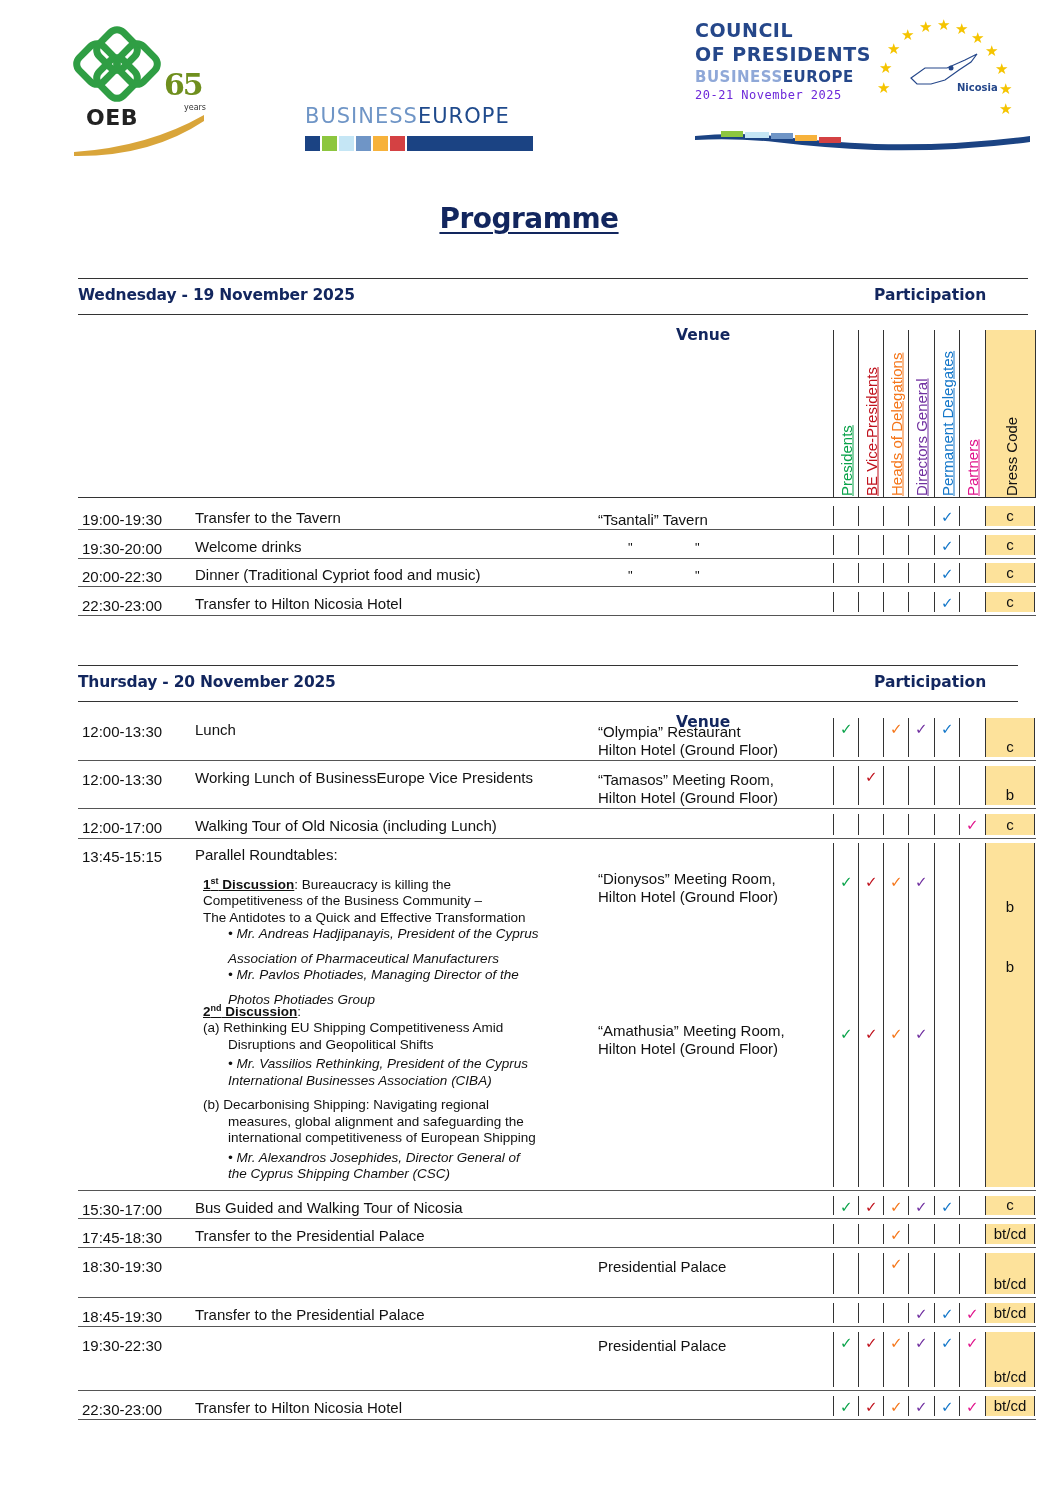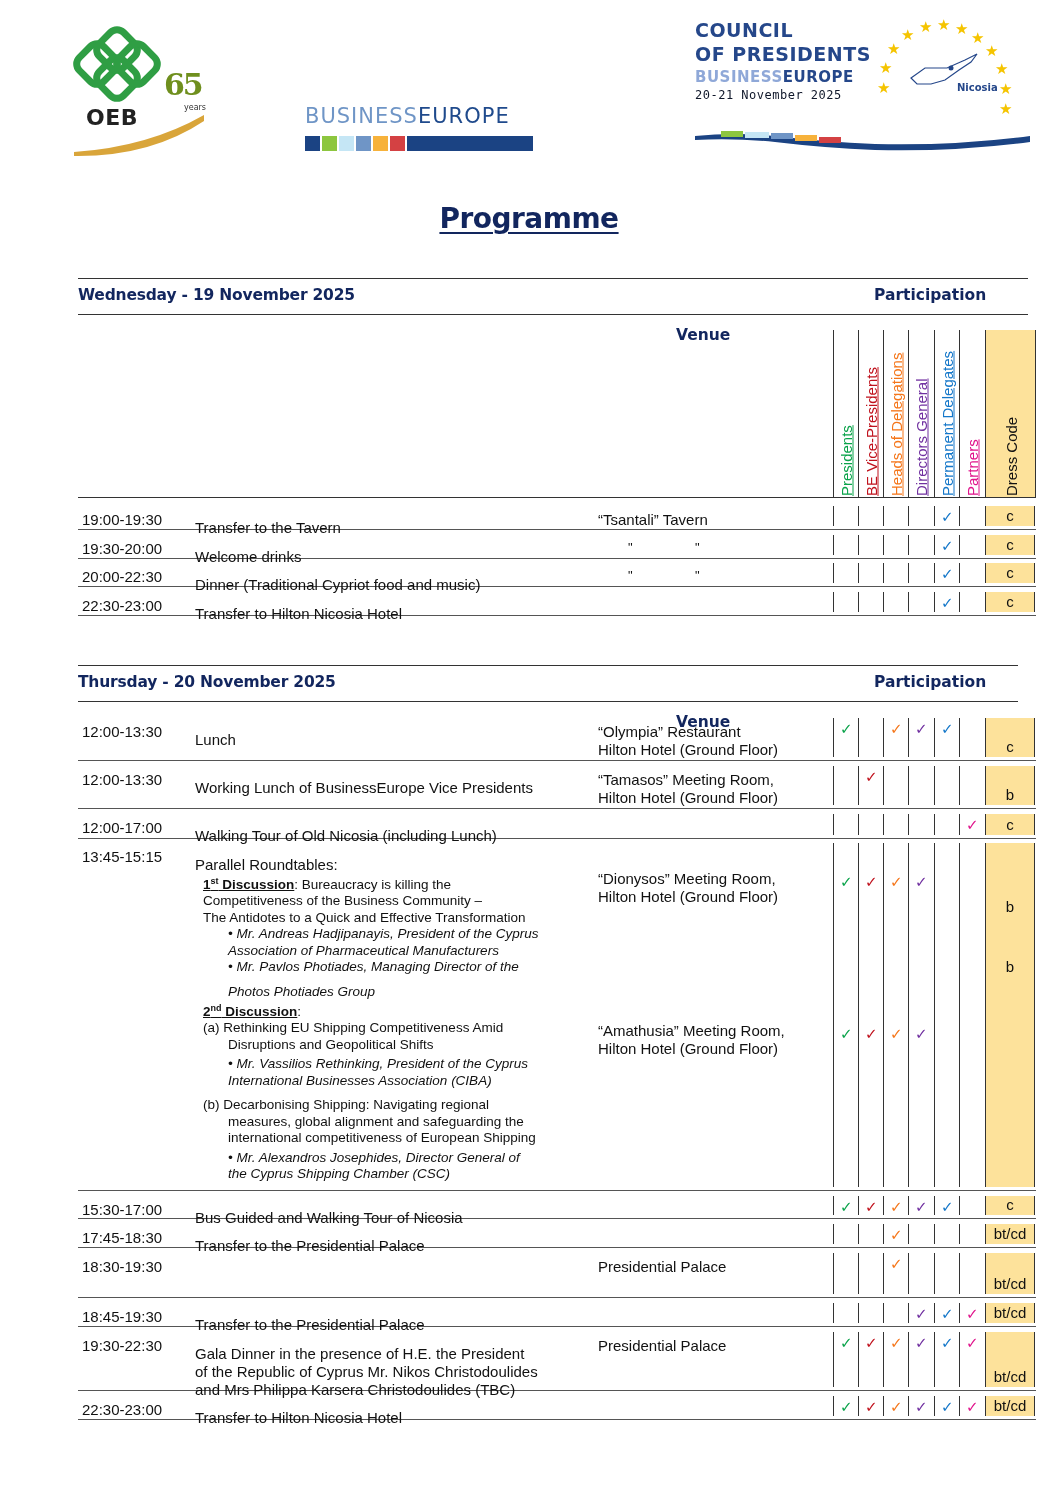--- a/index.html
+++ b/index.html
@@ -16,21 +16,21 @@
   .be-text { font: 21px "DejaVu Sans", sans-serif; letter-spacing: 1px; white-space: nowrap; line-height: 24px; }
   .be-text .light { color: #6f95c6; }
   .be-text .dark { color: #1f4a8c; }
   .be-bar { display: flex; height: 15px; margin-top: 8px; width: 228px; }
   .be-bar span { display: block; height: 100%; }
 
   .logo-council { position: absolute; left: 695px; top: 18px; width: 345px; height: 135px; }
   .council-line1, .council-line2 { font: bold 19px "DejaVu Sans", sans-serif; color: #25478a; line-height: 24px; letter-spacing: 0.5px; }
   .council-line3 { font: bold 15px "DejaVu Sans", sans-serif; line-height: 22px; letter-spacing: 0.5px; }
   .council-line3 .light { color: #8fa8d8; } .council-line3 .dark { color: #25478a; }
-  .council-date { font: 12px "DejaVu Sans Mono", monospace; color: #0f172a; line-height: 14px; letter-spacing: 0.5px; }
+  .council-date { font: 12px "DejaVu Sans Mono", monospace; color: #6d28d9; line-height: 14px; letter-spacing: 0.5px; }
   .council-stars { position: absolute; left: 180px; top: 0; width: 160px; height: 100px; }
   .council-nicosia { position: absolute; left: 262px; top: 64px; font: bold 10px "DejaVu Sans", sans-serif; color: #25478a; }
   .council-wave { position: absolute; left: 0; top: 104px; width: 335px; height: 30px; }
 
   
   .page-title { position: absolute; left: 0; width: 1058px; top: 202px; text-align: center; }
   .page-title span { font: bold 28px "DejaVu Sans", sans-serif; color: #12265e; text-decoration: underline; text-decoration-thickness: 2px; text-underline-offset: 4px; letter-spacing: -0.5px; }
 
   
   .section-head { position: absolute; left: 78px; width: 950px; height: 37px; border-top: 1.5px solid #333; border-bottom: 1.5px solid #333; }
@@ -42,21 +42,21 @@
   .colheads { position: absolute; left: 833px; top: 330px; width: 203px; height: 168px; }
   .colhead { position: absolute; top: 0; height: 168px; border-left: 1.5px solid #333; }
   .colhead .rot { position: absolute; bottom: 2px; left: 50%; transform-origin: left bottom; transform: rotate(-90deg) translateY(50%); white-space: nowrap; font: 15px "Liberation Sans", sans-serif; text-decoration: underline; }
   .colhead.dress { background: #fde29b; border-right: 1.5px solid #333; }
   .colhead.dress .rot { text-decoration: none; color: #111; }
 
   
   .row { position: absolute; left: 78px; width: 958px; }
   .row.bordered { border-bottom: 1.5px solid #555; }
   .row .time { position: absolute; left: 4px; top: 8px; font: 15px "Liberation Sans", sans-serif; white-space: nowrap; }
-  .row .event { position: absolute; left: 117px; top: 16px; font: 15px "Liberation Sans", sans-serif; line-height: 18px; white-space: nowrap; }
+  .row .event { position: absolute; left: 117px; top: 6px; font: 15px "Liberation Sans", sans-serif; line-height: 18px; white-space: nowrap; }
   .row .venue-text { position: absolute; left: 520px; top: 8px; font: 15px "Liberation Sans", sans-serif; line-height: 18px; white-space: nowrap; }
   .row .ditto { position: absolute; top: 8px; font: 13px "Liberation Sans", sans-serif; }
 
   .grid { position: absolute; left: 755px; top: 0; height: 100%; width: 203px; }
   .cell { position: absolute; top: 3px; bottom: 3px; border-left: 1.5px solid #333; }
   .cell .tick { position: absolute; left: 6px; top: 2px; font: bold 15px "DejaVu Sans", sans-serif; }
   .dresscell { position: absolute; left: 152px; width: 50px; top: 3px; bottom: 3px; background: #fde29b; border-left: 1.5px solid #333; border-right: 1.5px solid #333; }
   .dresscell span { position: absolute; left: 0; right: 0; bottom: 2px; text-align: center; font: 15px "Liberation Sans", sans-serif; }
 
   
@@ -311,21 +311,21 @@
       </div>
     </div>
     <div class="row bordered" style="top: 840px; height: 351px;">
       <div class="time">13:45-15:15</div>
       <div class="event">Parallel Roundtables:</div>
       <div class="rt" style="top: 32px;">
         <div><b>1<sup>st</sup> Discussion</b>: Bureaucracy is killing the</div>
         <div>Competitiveness of the Business Community –</div>
         <div>The Antidotes to a Quick and Effective Transformation</div>
         <div class="it ind">•  Mr. Andreas Hadjipanayis, President of the Cyprus</div>
-        <div class="it" style="padding-left: 25px;">Association of Pharmaceutical Manufacturers</div>
+        <div class="it" style="padding-left: 25px; margin-top: 8px;">Association of Pharmaceutical Manufacturers</div>
         <div class="it ind">•  Mr. Pavlos Photiades, Managing Director of the</div>
         <div class="it" style="padding-left: 25px; margin-top: 8px;">Photos Photiades Group</div>
       </div>
       <div class="rt" style="top: 159px;">
         <div><b>2<sup>nd</sup> Discussion</b>:</div>
         <div>(a) Rethinking EU Shipping Competitiveness Amid</div>
         <div class="ind">Disruptions and Geopolitical Shifts</div>
         <div class="it ind" style="margin-top: 3px;">•  Mr. Vassilios Rethinking, President of the Cyprus</div>
         <div class="it ind">International Businesses Association (CIBA)</div>
         <div style="margin-top: 8px;">(b) Decarbonising Shipping: Navigating regional</div>
@@ -439,21 +439,20 @@
         <div class="cell" style="left: 126px; width: 25px;">
           <span class="tick" style="color: rgb(224, 20, 140); top: 2px;">✓</span>
         </div>
         <div class="dresscell">
           <span>bt/cd</span>
         </div>
       </div>
     </div>
     <div class="row bordered" style="top: 1329px; height: 62px;">
       <div class="time">19:30-22:30</div>
-      <div class="event">Gala Dinner in the presence of H.E. the President<br>of the Republic of Cyprus Mr. Nikos Christodoulides<br>and Mrs Philippa Karsera Christodoulides (TBC)</div>
       <div class="venue-text">Presidential Palace</div>
       <div class="grid">
         <div class="cell" style="left: 0px; width: 25px;">
           <span class="tick" style="color: rgb(10, 163, 74); top: 2px;">✓</span>
         </div>
         <div class="cell" style="left: 25px; width: 25px;">
           <span class="tick" style="color: rgb(192, 18, 29); top: 2px;">✓</span>
         </div>
         <div class="cell" style="left: 50px; width: 25px;">
           <span class="tick" style="color: rgb(245, 118, 26); top: 2px;">✓</span>

